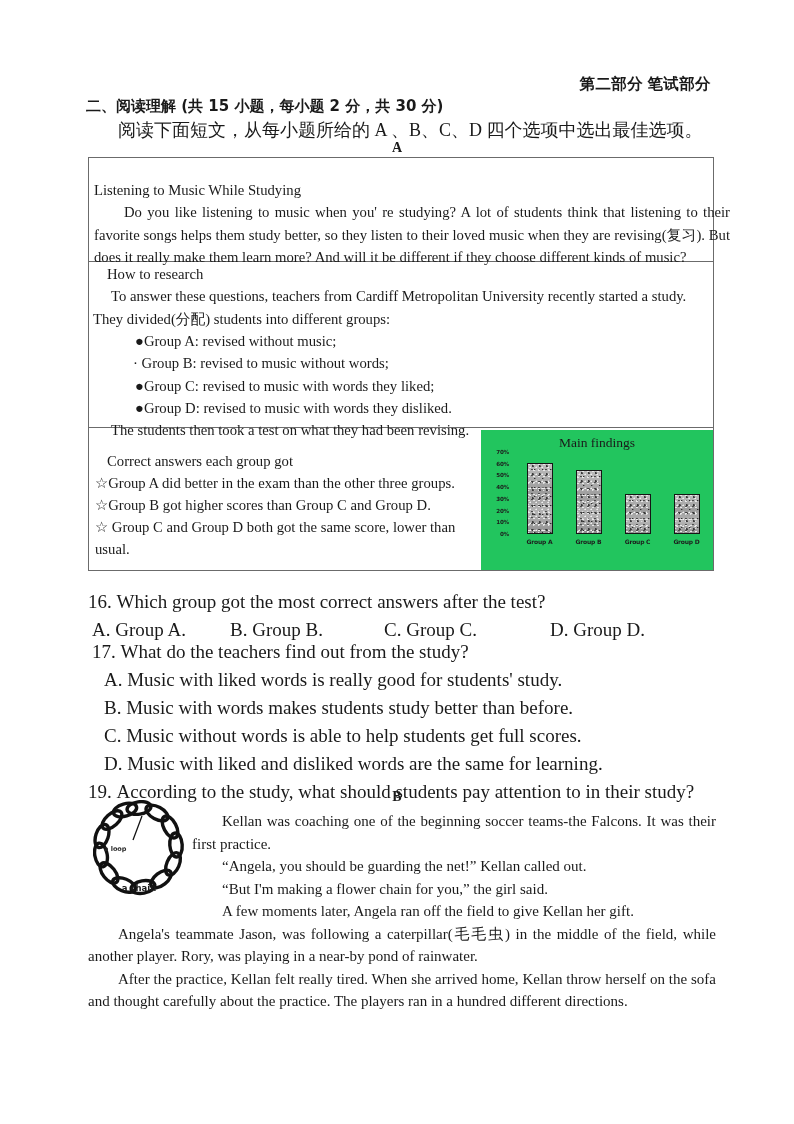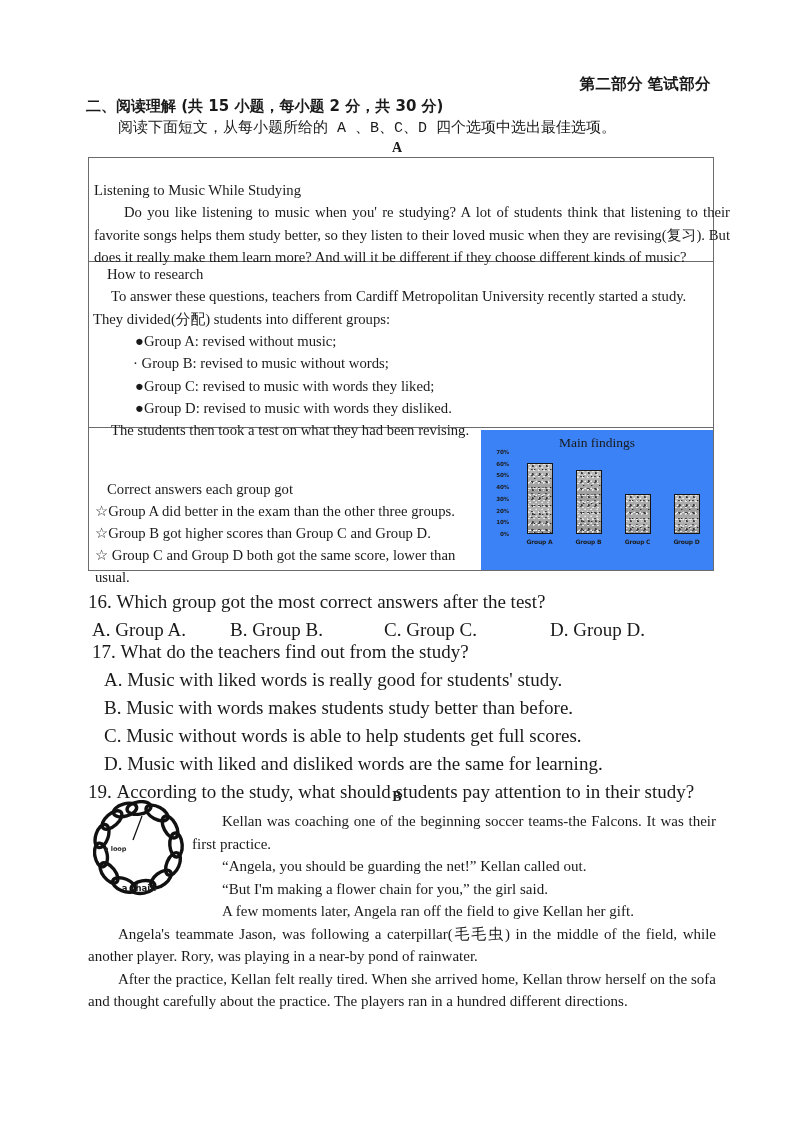--- a/index.html
+++ b/index.html
@@ -31,21 +31,21 @@
     font-weight: bold;
     white-space: nowrap;
   }
   .sec-head .cn { font-family: "DejaVu Sans", "Liberation Sans", sans-serif; font-size: 15px; }
   .sec-sub {
     position: absolute;
     left: 118px; top: 118px;
     font-size: 15.5px;
     white-space: nowrap;
   }
-  .sec-sub .cn { font-family: Liberation Mono, monospace; font-size: 15px; text-align: center; }
+  .sec-sub .cn { font-family: Liberation Serif, serif; font-size: 18px; text-align: center; }
 
   .passage-letter {
     position: absolute;
     width: 794px; left: 0;
     text-align: center;
     font-size: 14px;
     font-weight: bold;
   }
   #letter-a { top: 140px; }
   #letter-b { top: 789px; }
@@ -84,28 +84,28 @@
   .r2 .last { padding-left: 18px; margin: 0; }
 
   .r3 { height: 142px; padding: 0; }
   .findings {
     position: absolute;
     left: 6px; top: 22px;
     width: 380px;
     line-height: 1.5;
   }
   .findings p { margin: 0; }
-  .findings p.lead { padding-left: 12px; margin-top: 28px; }
+  .findings p.lead { padding-left: 12px; }
 
   
   .chart-box {
     position: absolute;
     left: 392px; top: 2px;
     width: 232px; height: 140px;
-    background: #3b82f6;
+    background: #22c55e;
   }
   .chart-title {
     position: absolute; left: 0; top: 3px; width: 232px;
     text-align: center; font-size: 13.5px;
   }
   .yaxis {
     position: absolute; left: 0; top: 22px;
     width: 30px; height: 96px;
   }
   .ytick {

